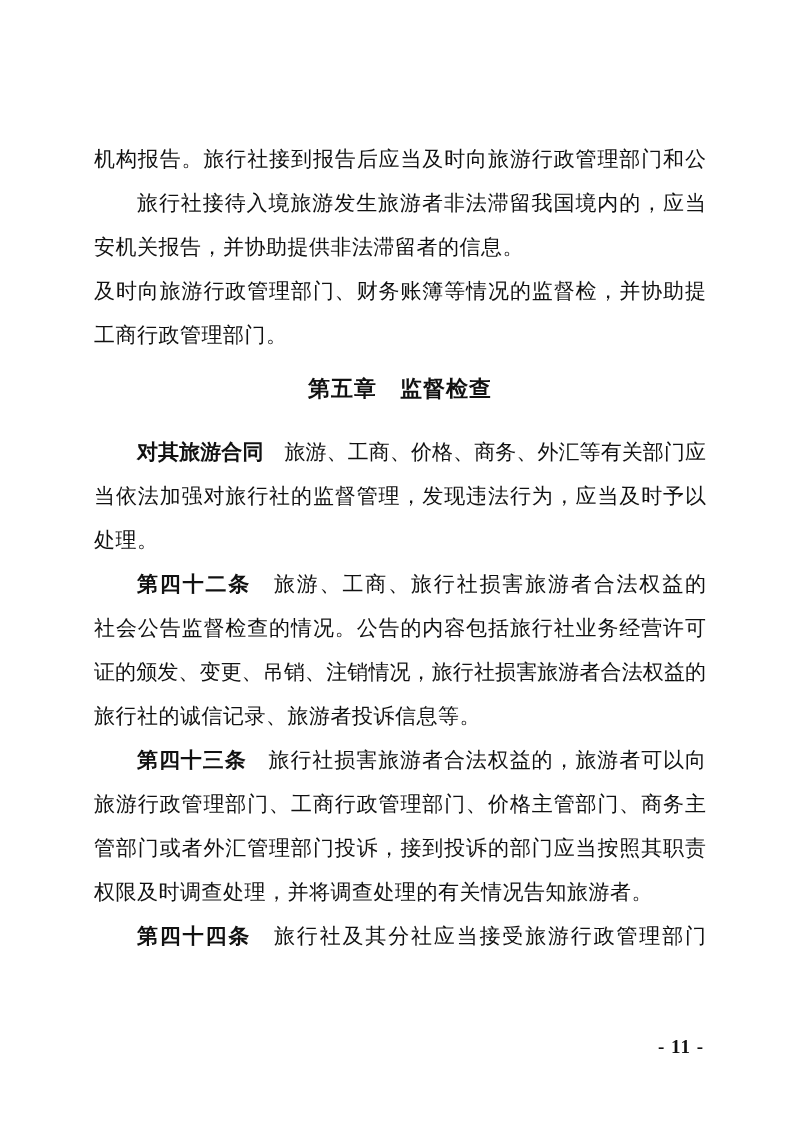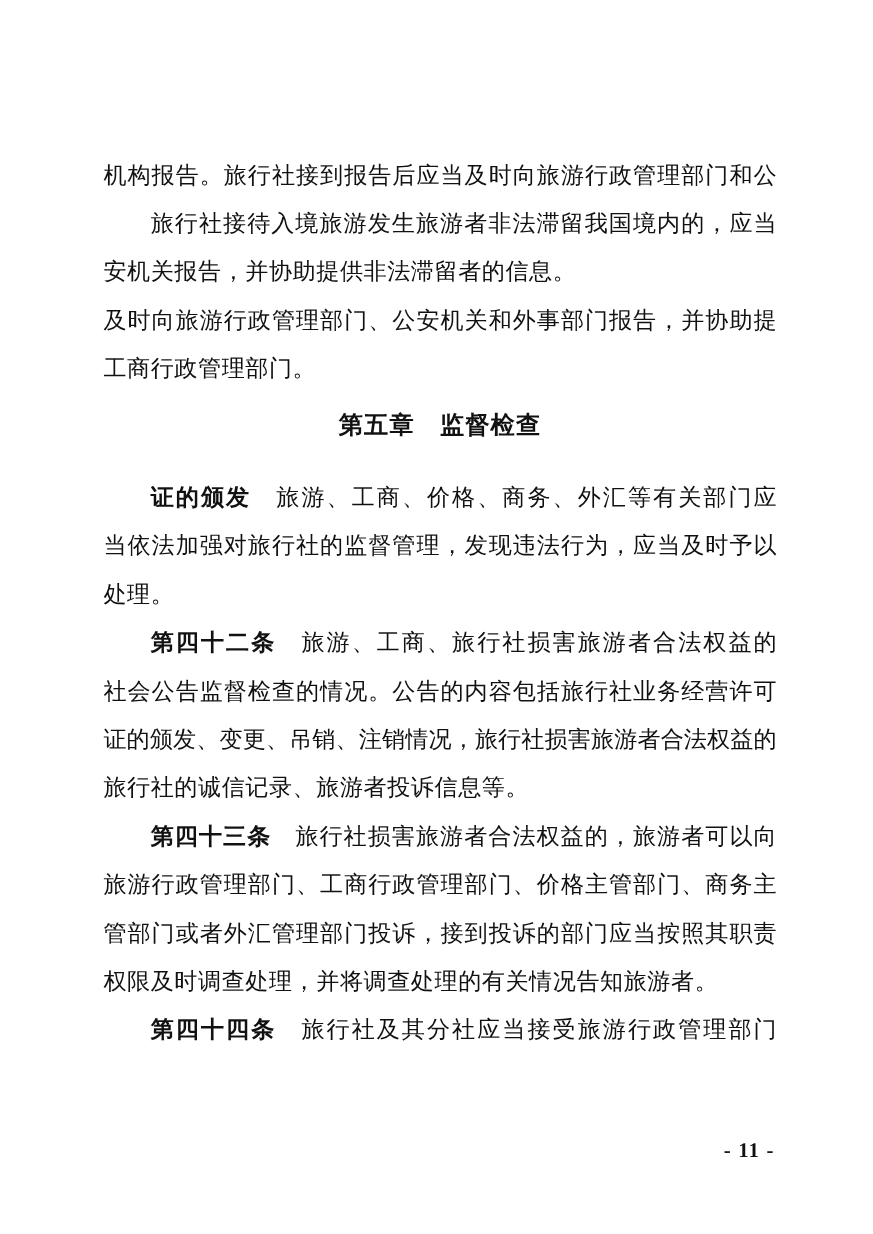--- a/index.html
+++ b/index.html
@@ -37,21 +37,21 @@
   }
   .indent {
     text-indent: 43px;
   }
   .article-num {
     font-weight: 700;
     font-family: "Liberation Sans", "DejaVu Sans", sans-serif;
   }
   .chapter {
     font-weight: 700;
-    font-family: Liberation Mono, monospace;
+    font-family: Liberation Sans, sans-serif;
     text-align: center;
     text-align-last: center;
     font-size: 22px;
     margin: 10px 0 19px 0;
     letter-spacing: 1px;
   }
   .page-number {
     position: absolute;
     top: 1036px;
     left: 658px;
@@ -64,26 +64,26 @@
 </style>
 </head>
 <body>
 
 <div class="page">
   <div class="content">
 
     <div class="line justify"><span>机构报告。旅行社接到报告后应当及时向旅游行政管理部门和公</span></div>
     <div class="line justify indent"><span>旅行社接待入境旅游发生旅游者非法滞留我国境内的，应当</span></div>
     <div class="line"><span>安机关报告，并协助提供非法滞留者的信息。</span></div>
-    <div class="line justify"><span>及时向旅游行政管理部门、公安机关和外事部门报告，并协助提</span></div>
+    <div class="line justify"><span>及时向旅游行政管理部门、财务账簿等情况的监督检，并协助提</span></div>
     <div class="line"><span>工商行政管理部门。</span></div>
 
     <div class="line chapter">第五章　监督检查</div>
 
-    <div class="line justify indent"><span class="article-num">证的颁发</span><span>　旅游、工商、价格、商务、外汇等有关部门应</span></div>
+    <div class="line justify indent"><span class="article-num">对其旅游合同</span><span>　旅游、工商、价格、商务、外汇等有关部门应</span></div>
     <div class="line justify"><span>当依法加强对旅行社的监督管理，发现违法行为，应当及时予以</span></div>
     <div class="line"><span>处理。</span></div>
 
     <div class="line justify indent"><span class="article-num">第四十二条</span><span>　旅游、工商、旅行社损害旅游者合法权益的</span></div>
     <div class="line justify"><span>社会公告监督检查的情况。公告的内容包括旅行社业务经营许可</span></div>
     <div class="line justify"><span>证的颁发、变更、吊销、注销情况，旅行社损害旅游者合法权益的</span></div>
     <div class="line"><span>旅行社的诚信记录、旅游者投诉信息等。</span></div>
 
     <div class="line justify indent"><span class="article-num">第四十三条</span><span>　旅行社损害旅游者合法权益的，旅游者可以向</span></div>
     <div class="line justify"><span>旅游行政管理部门、工商行政管理部门、价格主管部门、商务主</span></div>

